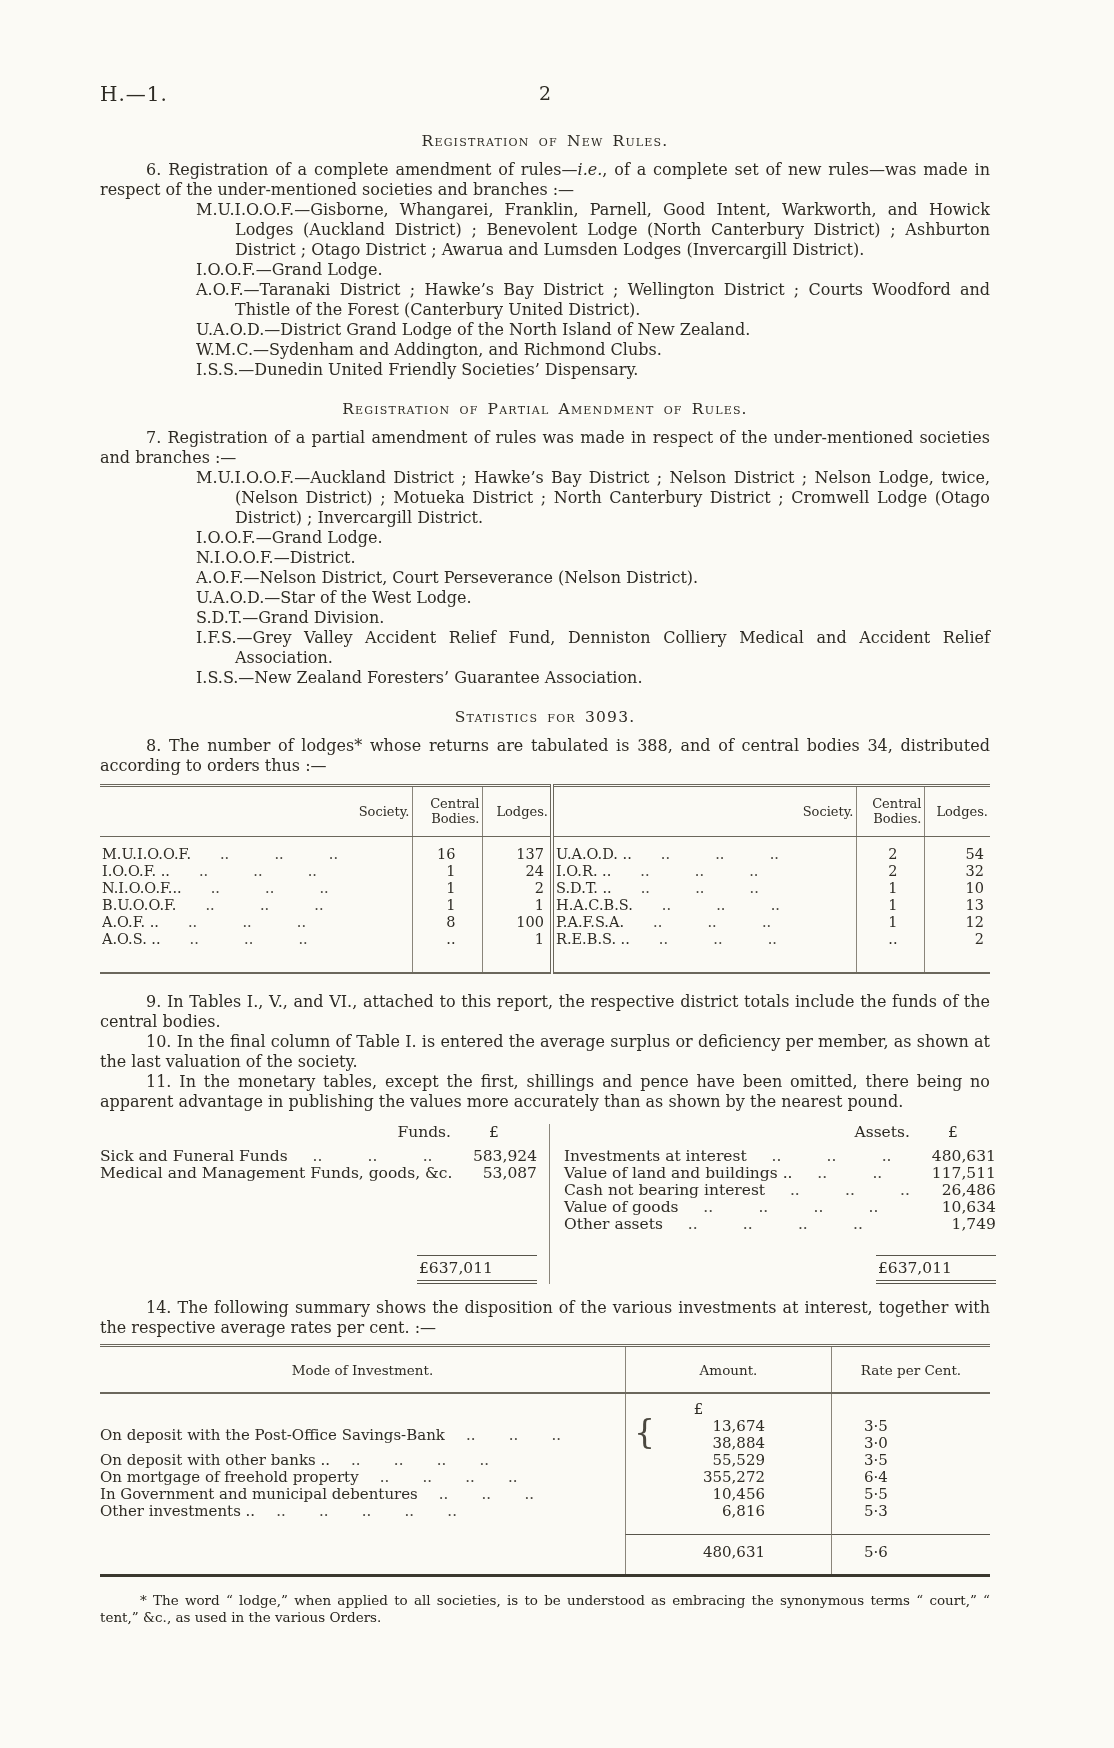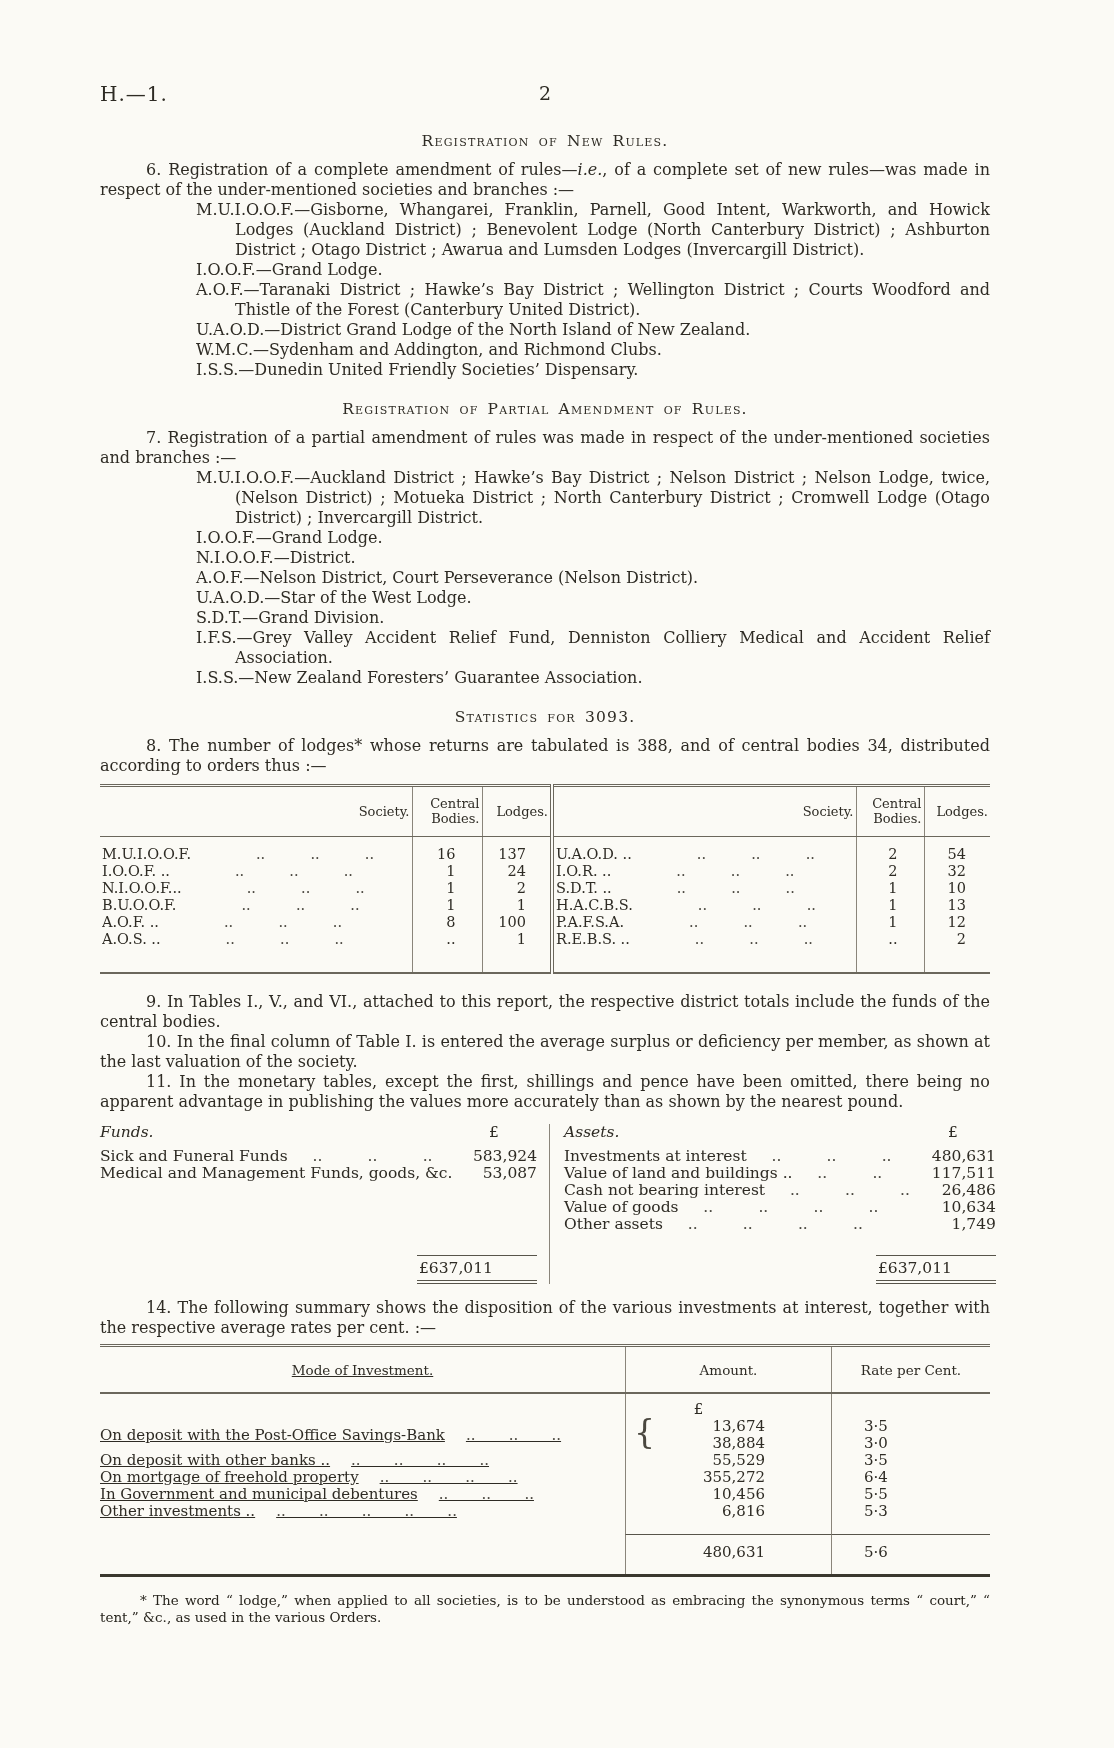--- a/index.html
+++ b/index.html
@@ -29,49 +29,49 @@
   table.stats { width:890px; border-collapse:collapse; table-layout:fixed; margin-top:8px;
                 border-top:3px double #6b675c; border-bottom:2px solid #6b675c; }
   .stats th { font-size:13px; font-weight:normal; text-align:right; vertical-align:middle;
               padding:9px 2px 10px; border-bottom:1px solid #6b675c; line-height:15px; }
   .stats td { font-size:14.5px; line-height:17px; vertical-align:top; }
   .stats tbody tr:first-child td { padding-top:9px; }
   .stats tbody tr:last-child td { padding-bottom:24px; }
   .bl { border-left:1px solid #8a857a; }
   .bdbl { border-left:4px double #6b675c; }
   .soc { padding-left:2px; }
-  .soc .cellflex { display:flex; overflow:hidden;gap:36px; }
+  .soc .cellflex { display:flex; overflow:hidden; }
   .soc .nm { white-space:nowrap; }
   .soc .ld { flex:1; white-space:nowrap; overflow:hidden; word-spacing:2.8em; padding-left:2em; color:#4a473f; }
   .num { text-align:right; padding-right:26px; }
-  .num.lod { padding-right:24px; }
+  .num.lod { padding-right:6px; }
 
   .notes { margin-top:18px; }
 
   
   .bs { display:flex; margin-top:12px; font-size:15.5px; line-height:17px; }
   .bs-col { display:flex; flex-direction:column; }
   .bs-left { width:450px; border-right:1px solid #8a857a; padding-right:12px; }
   .bs-right { flex:1; padding-left:14px; }
   .bs-head { display:flex; margin-bottom:7px; }
-  .bh-t { flex:1; text-align:left; font-style:italic; }
+  .bh-t { flex:1; text-align:right; }
   .bh-c { width:86px; text-align:center; }
   .bs-row { display:flex; }
   .bs-row .lbl { white-space:nowrap; }
   .bs-row .ld { flex:1; white-space:nowrap; overflow:hidden; word-spacing:2.6em; padding-left:1.6em; color:#4a473f; }
   .bs-row .val { width:86px; text-align:right; }
   .bs-spacer { flex:1; min-height:10px; }
   .bs-total { align-self:flex-end; width:120px; text-align:left; margin-top:12px;
               border-top:1px solid #57544a; border-bottom:4px double #57544a; padding:4px 2px 3px; }
 
   
   .inv { width:890px; margin-top:6px; border-bottom:3px solid #3a372e; }
   .inv-head { display:flex; border-top:3px double #6b675c; border-bottom:2px solid #6b675c; }
   .ih { font-size:13.5px; text-align:center; padding:15px 2px 14px; }
-  .c1 { width:525px;text-decoration:underline; }
+  .c1 { width:525px; }
   .c2 { width:206px; border-left:1px solid #8a857a; }
   .c3 { width:159px; border-left:1px solid #8a857a; }
   .inv-body { display:flex; }
   .ic { padding-top:7px; padding-bottom:14px; position:relative; }
   .iline { height:17px; line-height:17px; font-size:15px; display:flex; }
   .iline.dbl { height:34px; line-height:34px; }
   .ml { white-space:nowrap; }
   .mode-dots { flex:1; white-space:nowrap; overflow:hidden; word-spacing:1.9em; padding-left:1.4em; color:#4a473f; }
   .cur { display:block; text-align:center; padding-right:60px; }
   .aval { display:block; text-align:right; padding-right:66px; }

